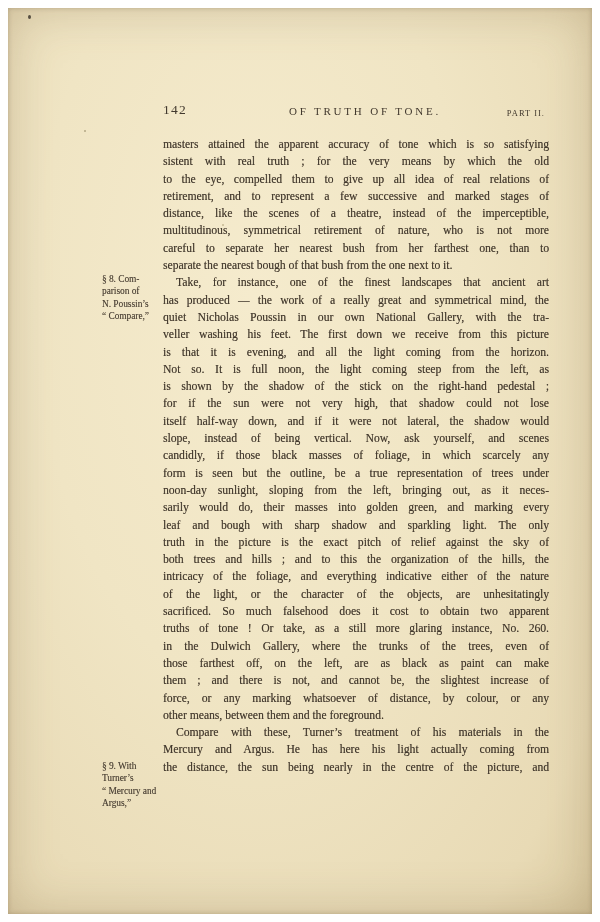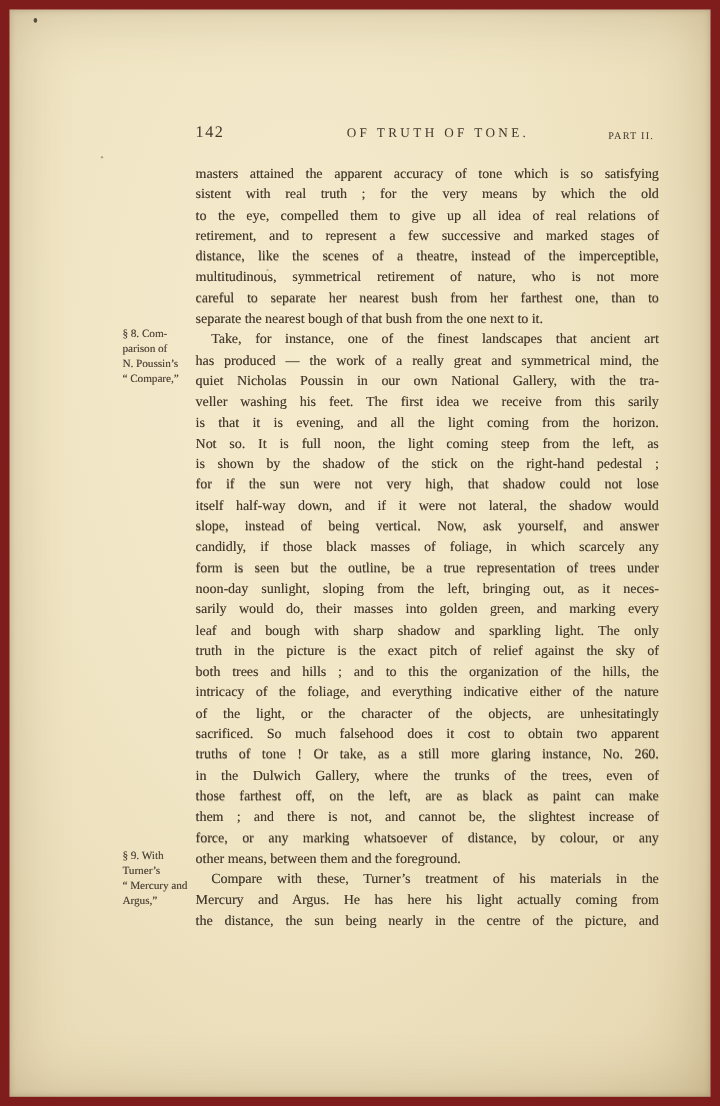--- a/index.html
+++ b/index.html
@@ -1,19 +1,19 @@
 <!DOCTYPE html>
 <html><head>
 <meta charset="utf-8">
 <style>
   html,body{margin:0;padding:0;background:#222;}
   *{box-sizing:border-box;}
   .frame{
     position:relative;width:600px;height:922px;overflow:hidden;
-    background:#7f1d1d;
+    background:#ffffff;
     font-family:"Liberation Serif","DejaVu Serif",serif;
   }
   .page{
     position:absolute;left:8px;top:8px;width:584px;height:906px;
     background:radial-gradient(ellipse at 42% 32%, #f5ebcd 0%, #f0e5c4 45%, #e8dab5 85%, #ddcda4 100%);
     box-shadow:inset 0 0 50px rgba(120,95,55,0.28), inset 0 0 5px rgba(95,75,45,0.3);
     color:#42392e;
   }
   
   .page-number{
@@ -40,21 +40,21 @@
   }
   .body-line.indent{text-indent:13px;}
   .body-line.para-end{text-align-last:left;}
   
   .margin-note{
     position:absolute;left:54px;width:100px;
     font-size:9.3px;line-height:12.4px;color:#4a4136;
     text-shadow:0.2px 0.2px 0.3px rgba(70,55,38,0.45);
   }
   .margin-note.note-0{top:265px;}
-  .margin-note.note-1{top:700px;}
+  .margin-note.note-1{top:752px;}
   .note-line{white-space:nowrap;margin-left:40px;}
   
   .speck{position:absolute;border-radius:50%;}
   .speck-1{left:20px;top:7px;width:3px;height:4px;background:#564e40;}
   .speck-2{left:76px;top:122px;width:2px;height:2px;background:#b3a784;}
   .speck-3{left:214px;top:216px;width:2px;height:2px;background:#c6b893;}
 </style>
 </head>
 <body>
 
@@ -93,27 +93,27 @@
         <div class="body-line">sistent with real truth ; for the very means by which the old</div>
         <div class="body-line">to the eye, compelled them to give up all idea of real relations of</div>
         <div class="body-line">retirement, and to represent a few successive and marked stages of</div>
         <div class="body-line">distance, like the scenes of a theatre, instead of the imperceptible,</div>
         <div class="body-line">multitudinous, symmetrical retirement of nature, who is not more</div>
         <div class="body-line">careful to separate her nearest bush from her farthest one, than to</div>
         <div class="body-line para-end">separate the nearest bough of that bush from the one next to it.</div>
         <div class="body-line indent">Take, for instance, one of the finest landscapes that ancient art</div>
         <div class="body-line">has produced — the work of a really great and symmetrical mind, the</div>
         <div class="body-line">quiet Nicholas Poussin in our own National Gallery, with the tra-</div>
-        <div class="body-line">veller washing his feet.  The first idea we receive from this sarily</div>
+        <div class="body-line">veller washing his feet.  The first down we receive from this picture</div>
         <div class="body-line">is that it is evening, and all the light coming from the horizon.</div>
         <div class="body-line">Not so.  It is full noon, the light coming steep from the left, as</div>
         <div class="body-line">is shown by the shadow of the stick on the right-hand pedestal ;</div>
         <div class="body-line">for if the sun were not very high, that shadow could not lose</div>
         <div class="body-line">itself half-way down, and if it were not lateral, the shadow would</div>
-        <div class="body-line">slope, instead of being vertical.  Now, ask yourself, and answer</div>
+        <div class="body-line">slope, instead of being vertical.  Now, ask yourself, and scenes</div>
         <div class="body-line">candidly, if those black masses of foliage, in which scarcely any</div>
         <div class="body-line">form is seen but the outline, be a true representation of trees under</div>
         <div class="body-line">noon-day sunlight, sloping from the left, bringing out, as it neces-</div>
         <div class="body-line">sarily would do, their masses into golden green, and marking every</div>
         <div class="body-line">leaf and bough with sharp shadow and sparkling light.  The only</div>
         <div class="body-line">truth in the picture is the exact pitch of relief against the sky of</div>
         <div class="body-line">both trees and hills ; and to this the organization of the hills, the</div>
         <div class="body-line">intricacy of the foliage, and everything indicative either of the nature</div>
         <div class="body-line">of the light, or the character of the objects, are unhesitatingly</div>
         <div class="body-line">sacrificed.  So much falsehood does it cost to obtain two apparent</div>

